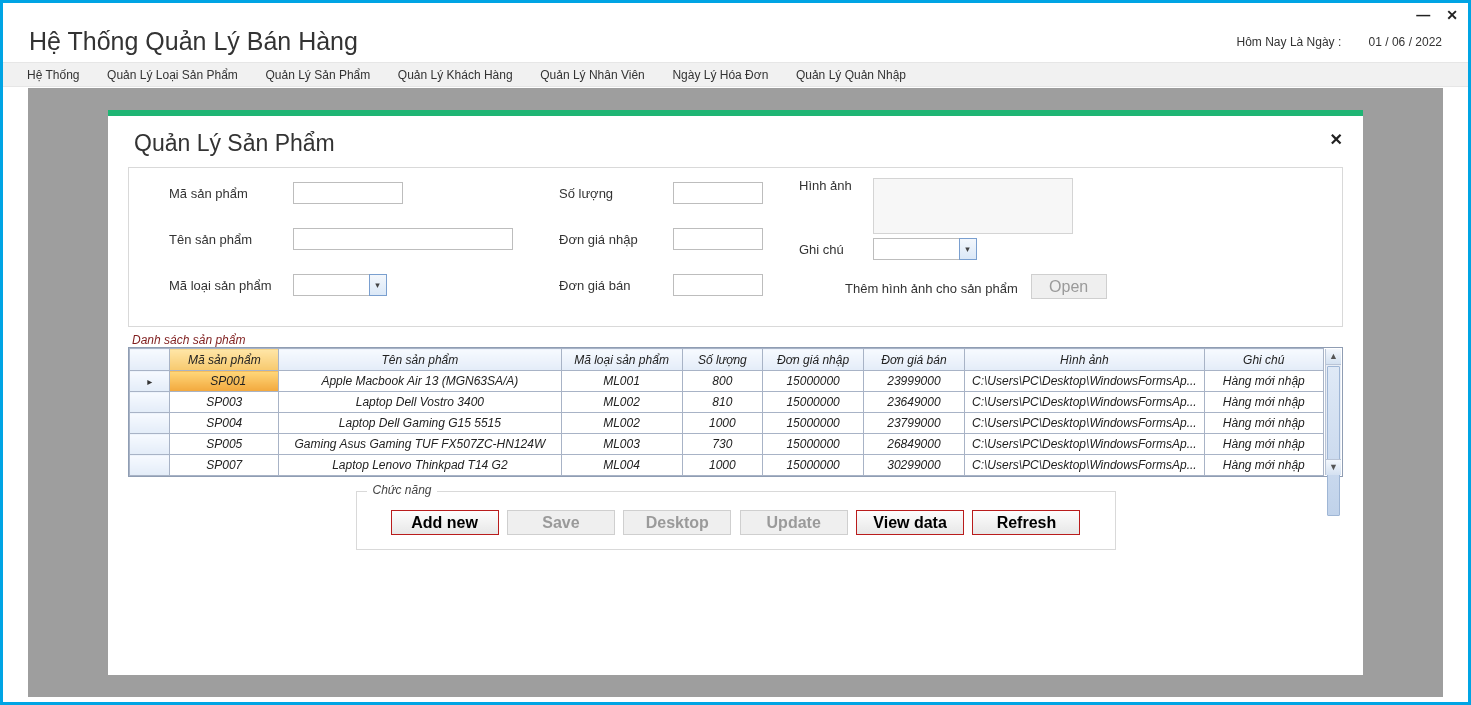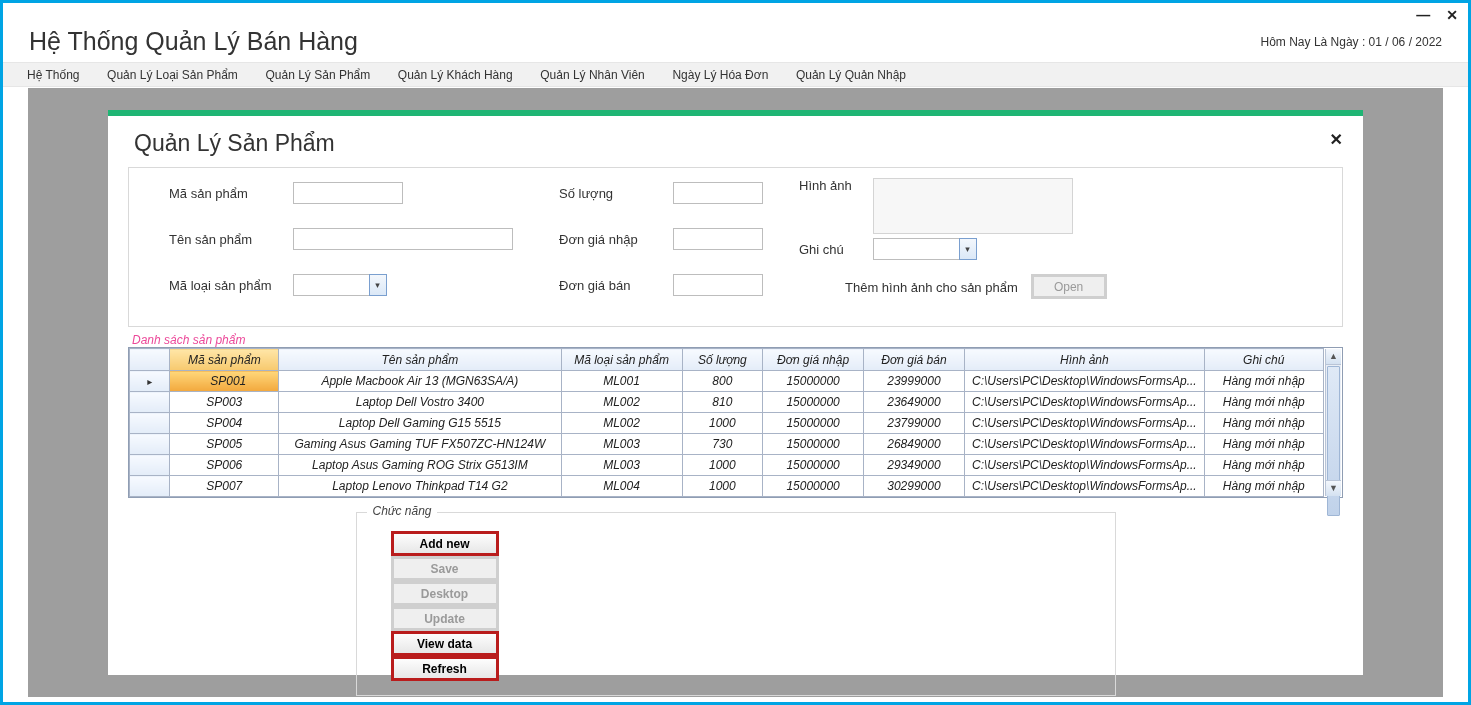--- a/index.html
+++ b/index.html
@@ -39,21 +39,21 @@
   }
   .app-title{
     font-size:25px;
     font-weight:300;
     color:#333;
   }
   .today{
     font-size:12px;
     color:#333;
   }
-  .today span:first-child{ }
+  .today span:first-child{ margin-right:24px;}
   .menubar{
     background:#f1f1f1;
     border-top:1px solid #e6e6e6;
     border-bottom:1px solid #e6e6e6;
     padding:4px 24px;
   }
   .menubar span{
     display:inline-block;
     margin-right:24px;
     font-size:12px;
@@ -115,36 +115,36 @@
   }
   .combo .txt{ border-right:none;}
   .combo-btn{
     width:18px;height:22px;
     border:1px solid #7a9fcf;
     background:linear-gradient(#f3f7fc,#dbe8f7);
     display:flex;align-items:center;justify-content:center;
     font-size:9px;color:#444;
   }
   .btn{
-    border:3px solid #b91c1c;
+    border:1px solid #b91c1c;
     background:linear-gradient(#fdfdfd,#e7e7e7);
     height:25px;
-    font-size:12px;
+    font-size:16px;
     padding:0 14px;
   }
   .btn.disabled{
     color:#9a9a9a;
     background:#efefef;
     border-color:#cfcfcf;
   }
   .btn.big{ width:108px; font-weight:bold;}
   .list-caption{
     font-style:italic;
     font-size:12px;
-    color:#ec4899;
+    color:#7f1d1d;
     margin:6px 0 0 24px;
   }
   .grid{
     margin:0 20px;
     border:1px solid #8f9db3;
     background:#fff;
     position:relative;
   }
   table{ border-collapse:collapse; width:100%; table-layout:fixed;}
   th,td{
@@ -202,21 +202,20 @@
     border-radius:1px;
   }
   .func-box{
     margin:14px auto 0 auto;
     width:760px;
     border:1px solid #d9d9d9;
     padding:18px 34px 14px 34px;
     position:relative;
     display:flex;
     justify-content:space-between;
-    flex-direction:column;
   }
   .func-caption{
     position:absolute;
     top:-9px;left:10px;
     background:#fff;
     padding:0 6px;
     font-style:italic;
     font-size:12px;
     color:#444;
   }
@@ -385,32 +384,20 @@
                 <td>ML003</td>
                 <td>730</td>
                 <td>15000000</td>
                 <td>26849000</td>
                 <td>C:\Users\PC\Desktop\WindowsFormsAp...</td>
                 <td>Hàng mới nhập</td>
                 <td style="border:none"></td>
               </tr>
               <tr>
                 <td class="rowhead"></td>
-                <td class="code">SP006</td>
-                <td>Laptop Asus Gaming ROG Strix G513IM</td>
-                <td>ML003</td>
-                <td>1000</td>
-                <td>15000000</td>
-                <td>29349000</td>
-                <td>C:\Users\PC\Desktop\WindowsFormsAp...</td>
-                <td>Hàng mới nhập</td>
-                <td style="border:none"></td>
-              </tr>
-              <tr>
-                <td class="rowhead"></td>
                 <td class="code">SP007</td>
                 <td>Laptop Lenovo Thinkpad T14 G2</td>
                 <td>ML004</td>
                 <td>1000</td>
                 <td>15000000</td>
                 <td>30299000</td>
                 <td>C:\Users\PC\Desktop\WindowsFormsAp...</td>
                 <td>Hàng mới nhập</td>
                 <td style="border:none"></td>
               </tr>

